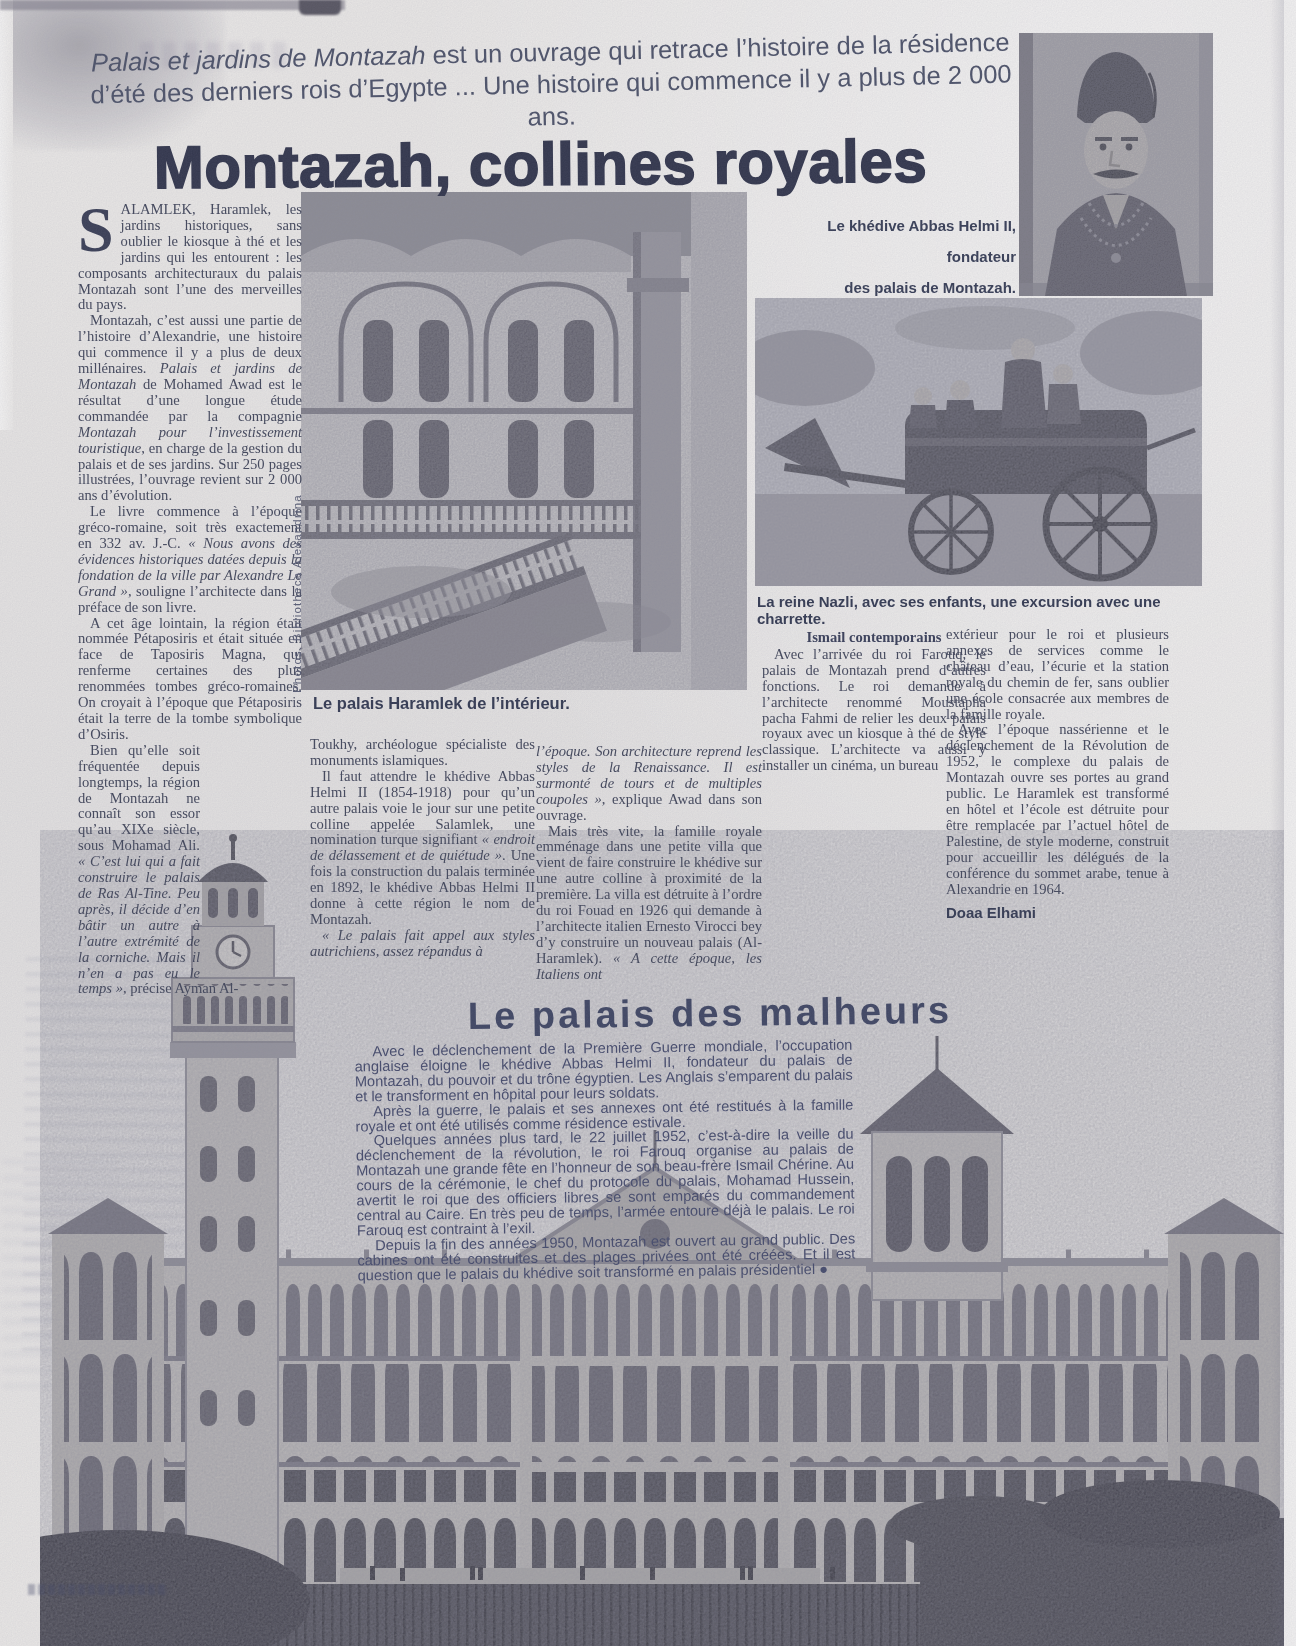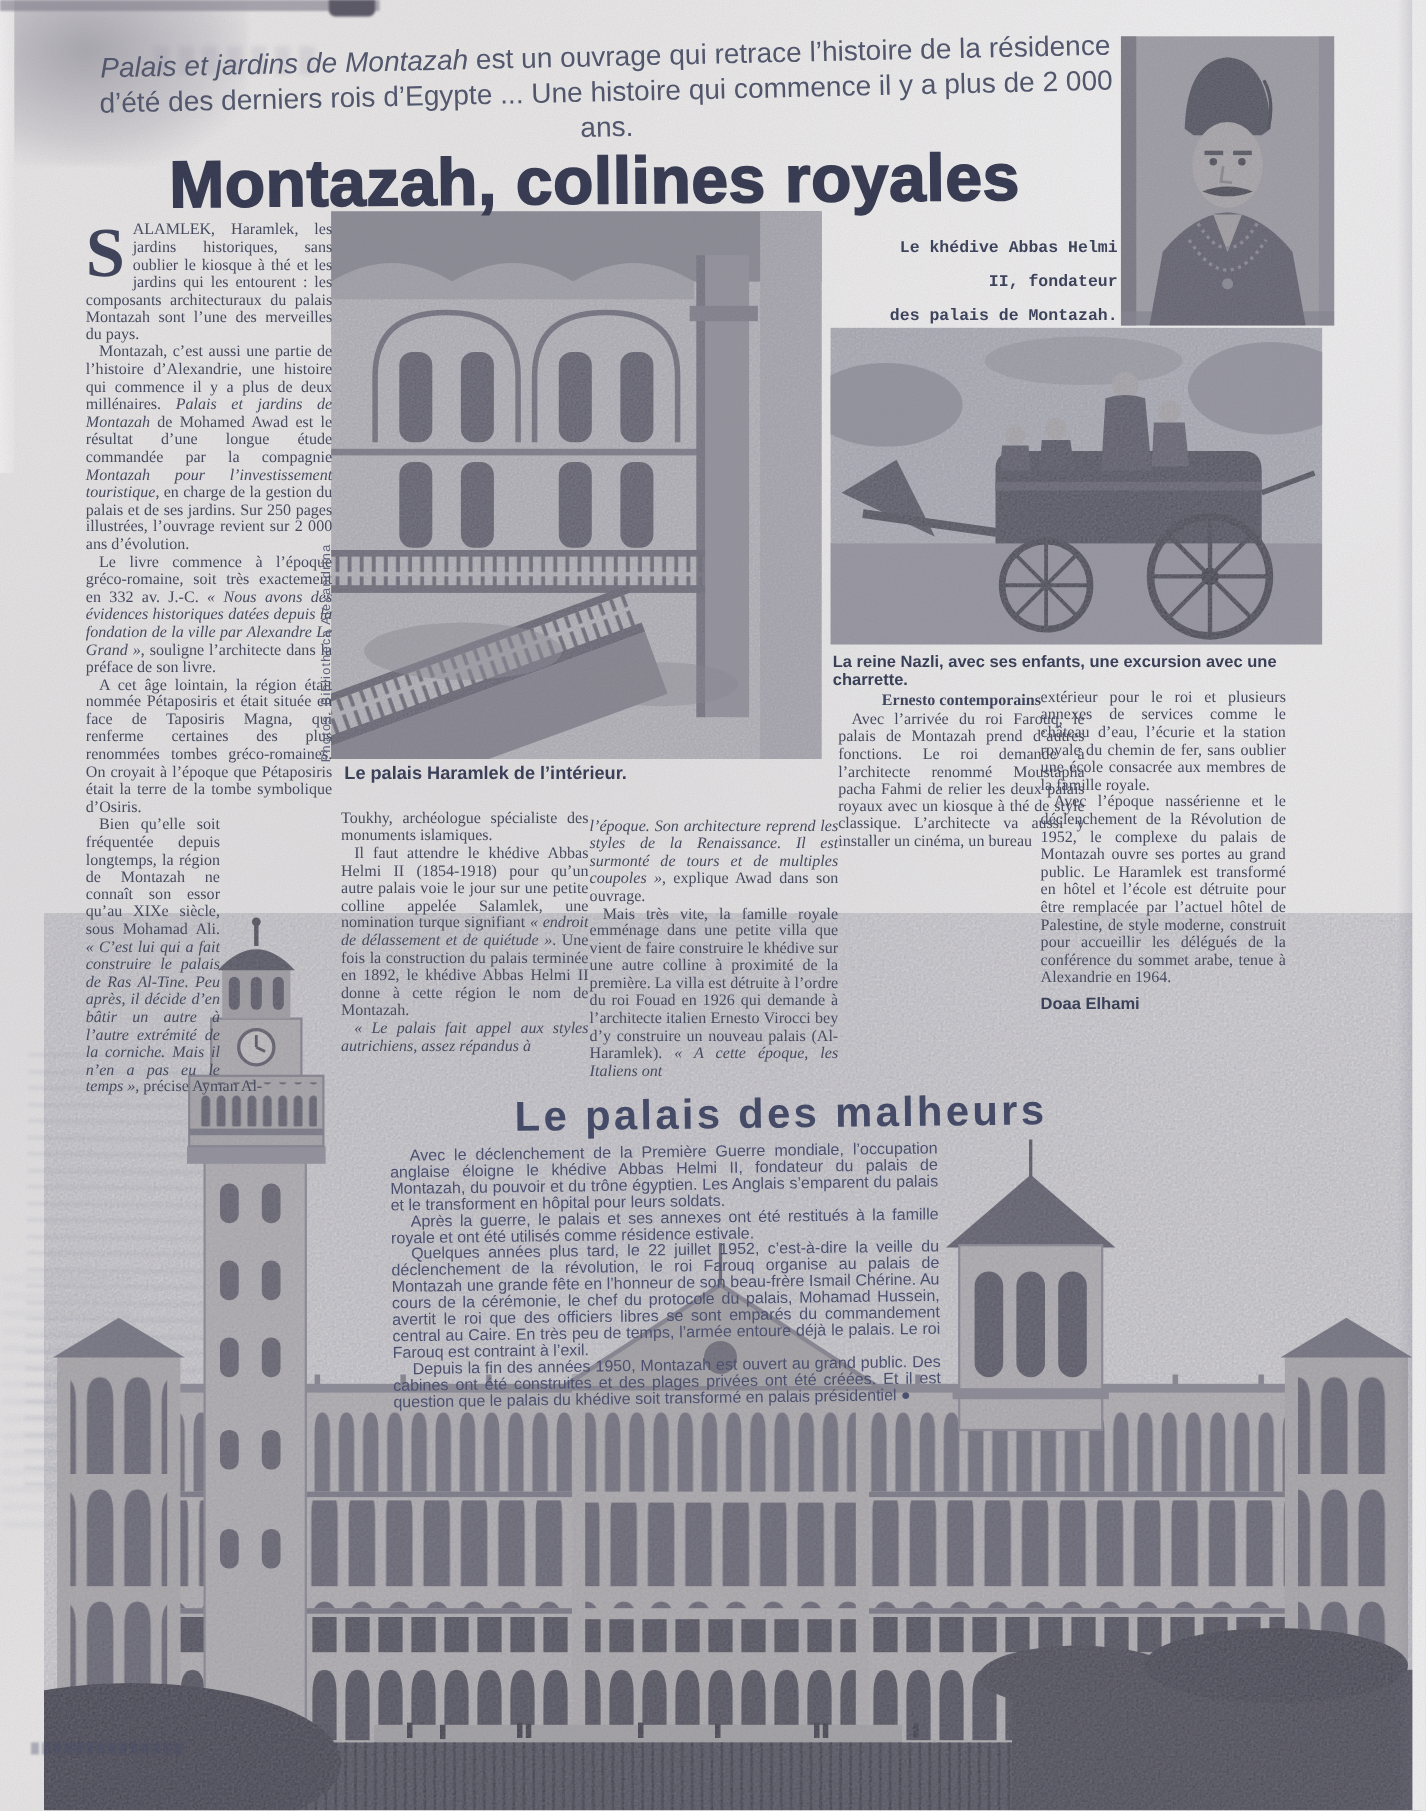--- a/index.html
+++ b/index.html
@@ -34,21 +34,21 @@
     font-family:"Liberation Sans",sans-serif;font-size:25.5px;line-height:32px;
     color:#4a5066;transform:rotate(-1.3deg);}
   .intro .it{font-style:italic;}
   .headline{left:88px;top:130px;width:905px;z-index:10;text-align:center;
     font-family:"Liberation Sans",sans-serif;font-weight:700;font-size:60px;
     color:#2e3248;-webkit-text-stroke:1.6px #2e3248;letter-spacing:.5px;
     transform:rotate(-0.5deg);white-space:nowrap;}
   .photo{filter:blur(.35px) contrast(.96);}
   .portrait{left:1019px;top:33px;width:194px;height:263px;z-index:5;}
   .portrait-cap{left:788px;top:210px;width:228px;z-index:10;text-align:right;
-    font-family:Liberation Mono, monospace;font-weight:700;font-size:15px;line-height:31px;color:#333a52;}
+    font-family:Liberation Sans, sans-serif;font-weight:700;font-size:15px;line-height:31px;color:#333a52;}
   .haramlek{left:301px;top:192px;width:446px;height:498px;z-index:5;}
   .haramlek-cap{left:313px;top:694px;width:430px;z-index:10;
     font-family:"Liberation Sans",sans-serif;font-weight:700;font-size:16.5px;color:#2f364e;}
   .vcredit{left:291px;top:438px;height:255px;z-index:11;
     writing-mode:vertical-rl;transform:rotate(180deg);
     font-family:"Liberation Sans",sans-serif;font-size:11.5px;letter-spacing:1.2px;color:#555a72;}
   .carriage{left:755px;top:298px;width:447px;height:288px;z-index:5;}
   .carriage-cap{left:757px;top:593px;width:440px;z-index:10;
     font-family:"Liberation Sans",sans-serif;font-weight:700;font-size:15px;color:#2f364e;}
   .palace{left:40px;top:830px;width:1252px;height:816px;z-index:4;}
@@ -235,21 +235,21 @@
     <p><span>Il faut attendre le khédive Abbas Helmi II (1854-1918) pour qu’un autre palais voie le jour sur une petite colline appelée Salamlek, une nomination turque signifiant </span><span class="it">« endroit de délassement et de quiétude »</span><span>. Une fois la construction du palais terminée en 1892, le khédive Abbas Helmi II donne à cette région le nom de Montazah.</span></p>
     <p class="it">« Le palais fait appel aux styles autrichiens, assez répandus à</p>
   </div>
 
   <div class="abs col col3">
     <p class="ni"><span class="it">l’époque. Son architecture reprend les styles de la Renaissance. Il est surmonté de tours et de multiples coupoles »</span><span>, explique Awad dans son ouvrage.</span></p>
     <p><span>Mais très vite, la famille royale emménage dans une petite villa que vient de faire construire le khédive sur une autre colline à proximité de la première. La villa est détruite à l’ordre du roi Fouad en 1926 qui demande à l’architecte italien Ernesto Virocci bey d’y construire un nouveau palais (Al-Haramlek). </span><span class="it">« A cette époque, les Italiens ont</span></p>
   </div>
 
   <div class="abs col col4">
-    <p class="subhead">Ernesto contemporains</p>
+    <p class="subhead">Ismail contemporains</p>
     <p>Avec l’arrivée du roi Farouq, le palais de Montazah prend d’autres fonctions. Le roi demande à l’architecte renommé Moustapha pacha Fahmi de relier les deux palais royaux avec un kiosque à thé de style classique. L’architecte va aussi y installer un cinéma, un bureau</p>
   </div>
 
   <div class="abs col col5">
     <p class="ni">extérieur pour le roi et plusieurs annexes de services comme le château d’eau, l’écurie et la station royale du chemin de fer, sans oublier une école consacrée aux membres de la famille royale.</p>
     <p>Avec l’époque nassérienne et le déclenchement de la Révolution de 1952, le complexe du palais de Montazah ouvre ses portes au grand public. Le Haramlek est transformé en hôtel et l’école est détruite pour être remplacée par l’actuel hôtel de Palestine, de style moderne, construit pour accueillir les délégués de la conférence du sommet arabe, tenue à Alexandrie en 1964.</p>
     <p class="byline">Doaa Elhami</p>
   </div>
 
   <div class="abs mal-title">Le palais des malheurs</div>

